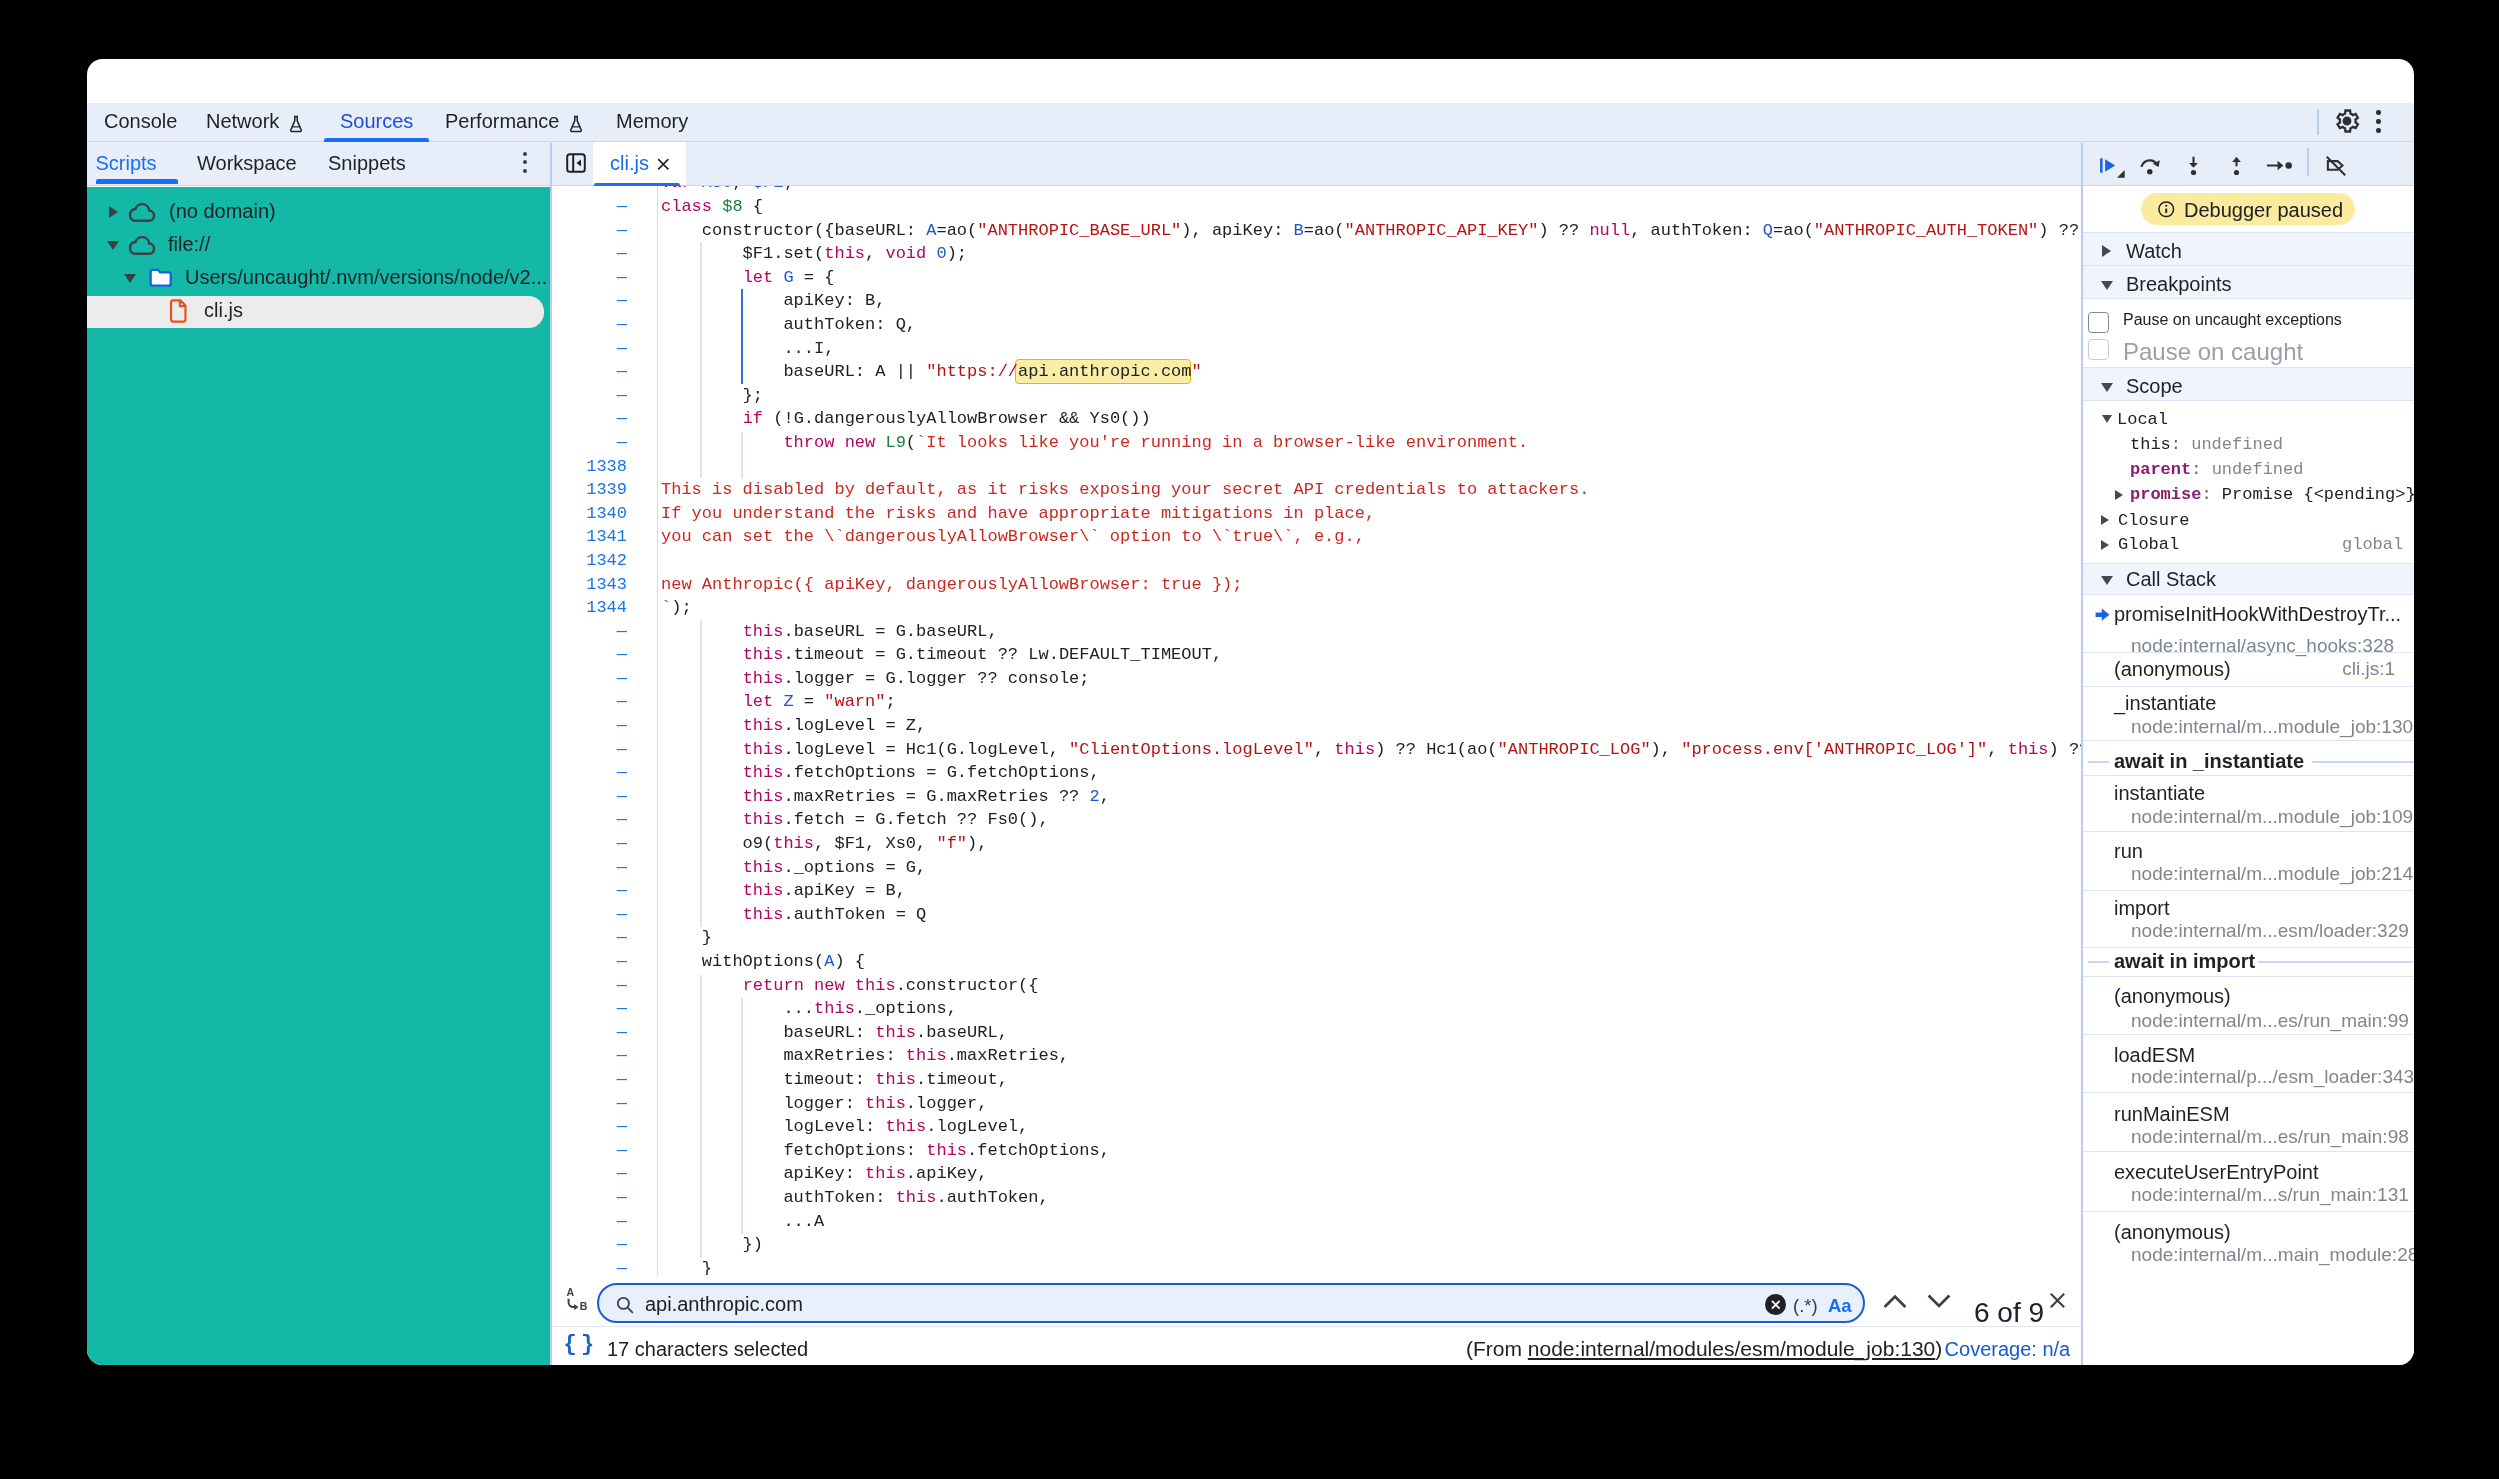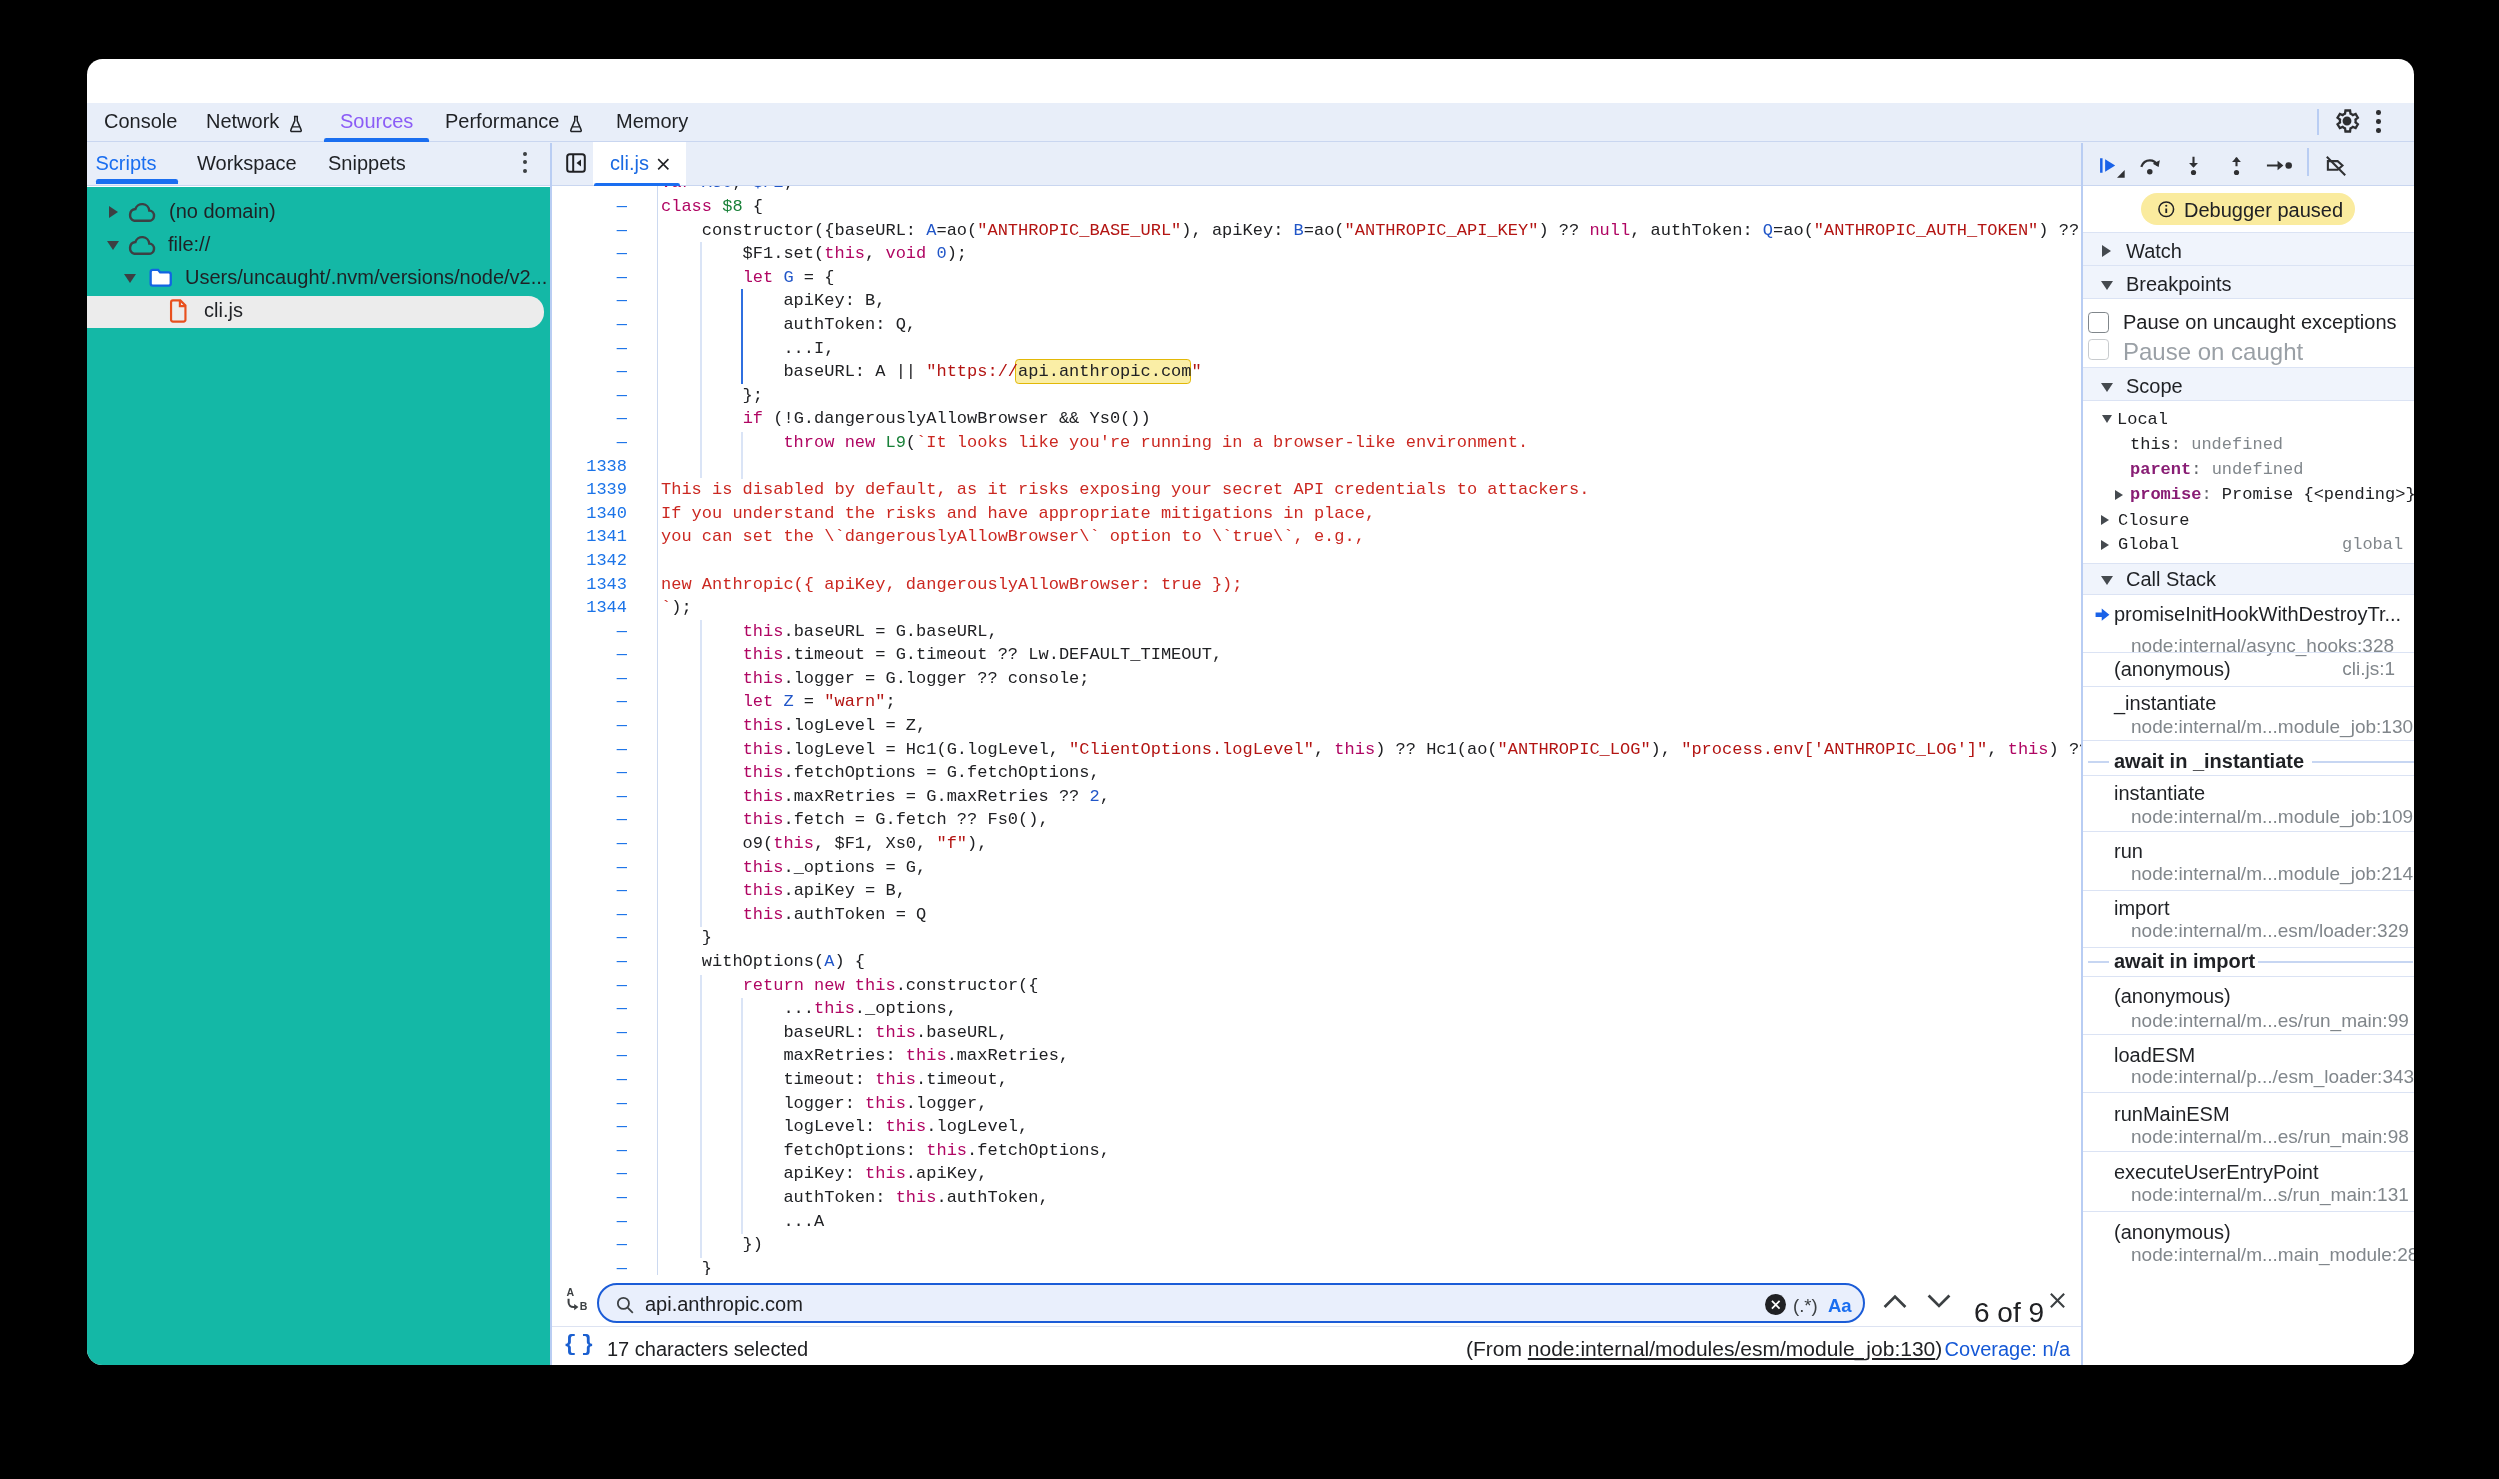--- a/index.html
+++ b/index.html
@@ -51,21 +51,21 @@
 </head>
 <body>
 <div id="win">
   <div id="maintabs">
     <span class="mtab" style="left:17px;">Console</span>
     <span class="mtab" style="left:119px;">Network</span>
     <svg class="abs" style="left:199px;top:10.8px;" width="20" height="20" viewBox="0 0 24 24" fill="none" stroke="#1f2125" stroke-width="1.8">
         <path d="M9.5 3h5M10.5 3v5.2L5.8 19a1.4 1.4 0 0 0 1.3 2h9.8a1.4 1.4 0 0 0 1.3-2L13.5 8.2V3"></path>
         <path d="M8 15.5h8" stroke-width="1.6"></path>
       </svg>
-    <span class="mtab" style="left:253px;color:#8b5cf6;">Sources</span>
+    <span class="mtab" style="left:253px;color:#1d4ed8;">Sources</span>
     <div class="abs" style="left:237px;top:35px;width:105px;height:4.6px;background:#1a6ef0;border-radius:2.3px 2.3px 0 0;"></div>
     <span class="mtab" style="left:358px;">Performance</span>
     <svg class="abs" style="left:479px;top:10.8px;" width="20" height="20" viewBox="0 0 24 24" fill="none" stroke="#1f2125" stroke-width="1.8">
         <path d="M9.5 3h5M10.5 3v5.2L5.8 19a1.4 1.4 0 0 0 1.3 2h9.8a1.4 1.4 0 0 0 1.3-2L13.5 8.2V3"></path>
         <path d="M8 15.5h8" stroke-width="1.6"></path>
       </svg>
     <span class="mtab" style="left:529px;">Memory</span>
     <div class="abs" style="left:2230px;top:6.2px;width:1.5px;height:26px;background:#b9cdf3;"></div>
     <svg class="abs" style="left:2246px;top:3.8px;" width="28" height="28" viewBox="0 0 24 24" fill="none" stroke="#2d2e31" stroke-width="2">
         <path d="M12 8.2a3.8 3.8 0 1 0 0 7.6 3.8 3.8 0 0 0 0-7.6z" fill="#2d2e31" stroke="none"></path>
@@ -310,21 +310,21 @@
     </div>
     <div class="rhead" style="top:45px;height:34px;">
         <div class="tri-r" style="left:19px;top:12.3px;"></div>
         <span class="abs" style="left:43px;top:7px;">Watch</span>
       </div>
     <div class="rhead" style="top:78px;height:34px;">
         <div class="tri-d" style="left:17.7px;top:14.6px;"></div>
         <span class="abs" style="left:43px;top:7px;">Breakpoints</span>
       </div>
     <div class="abs" style="left:5.4px;top:125px;width:21px;height:21px;border:1.5px solid #80868b;border-radius:3.8px;background:#fff;"></div>
-    <span class="abs" style="left:40px;top:124px;font-size:20px;color:#202124;">Pause on uncaught exceptions</span>
+    <span class="abs" style="left:40px;top:124px;font-size:16px;color:#202124;">Pause on uncaught exceptions</span>
     <div class="abs" style="left:5.4px;top:152px;width:21px;height:21px;border:1.5px solid #c8cbce;border-radius:3.8px;background:#fff;"></div>
     <span class="abs" style="left:40px;top:151px;font-size:24px;color:#9aa0a6;">Pause on caught exceptions</span>
     <div class="rhead" style="top:180px;height:34px;">
         <div class="tri-d" style="left:17.7px;top:14.6px;"></div>
         <span class="abs" style="left:43px;top:7px;">Scope</span>
       </div>
     <div class="mono" style="position:absolute;left:0;top:216px;width:331px;font-size:17px;color:#202124;white-space:nowrap;">
       <div class="tri-d" style="left:18.5px;top:12.3px;border-top-width:8.5px;border-left-width:5.4px;border-right-width:5.4px;"></div>
       <span class="abs" style="left:34px;top:7px;">Local</span>
       <span class="abs" style="left:47px;top:32px;">this<span style="color:#5f6368;">:</span> <span class="gray">undefined</span></span>

